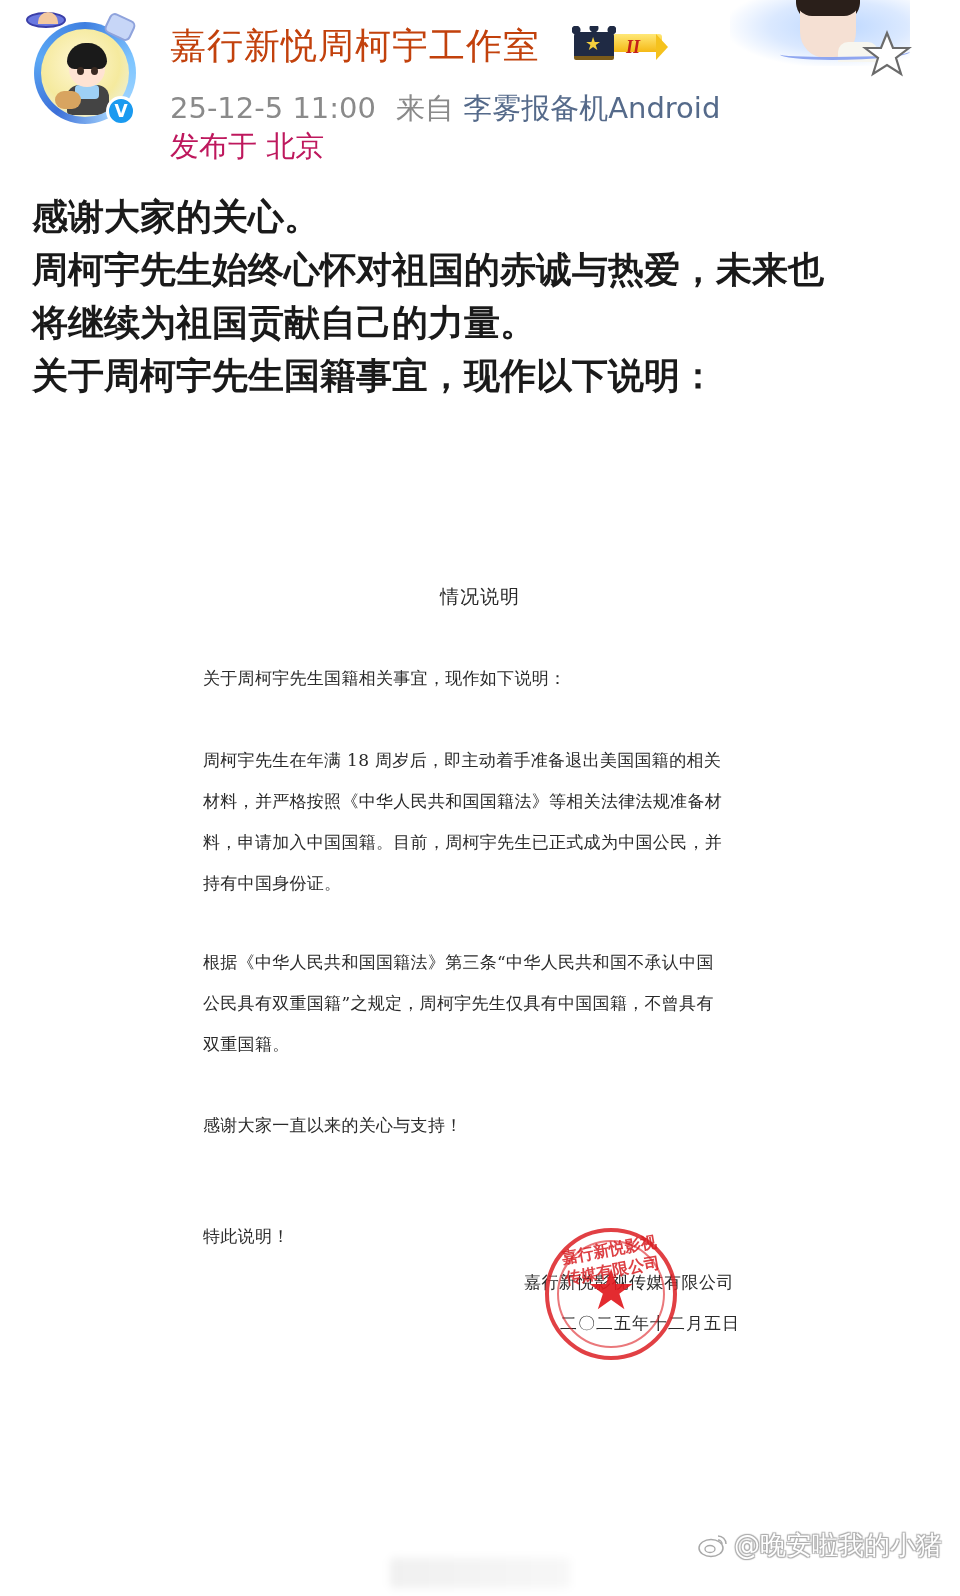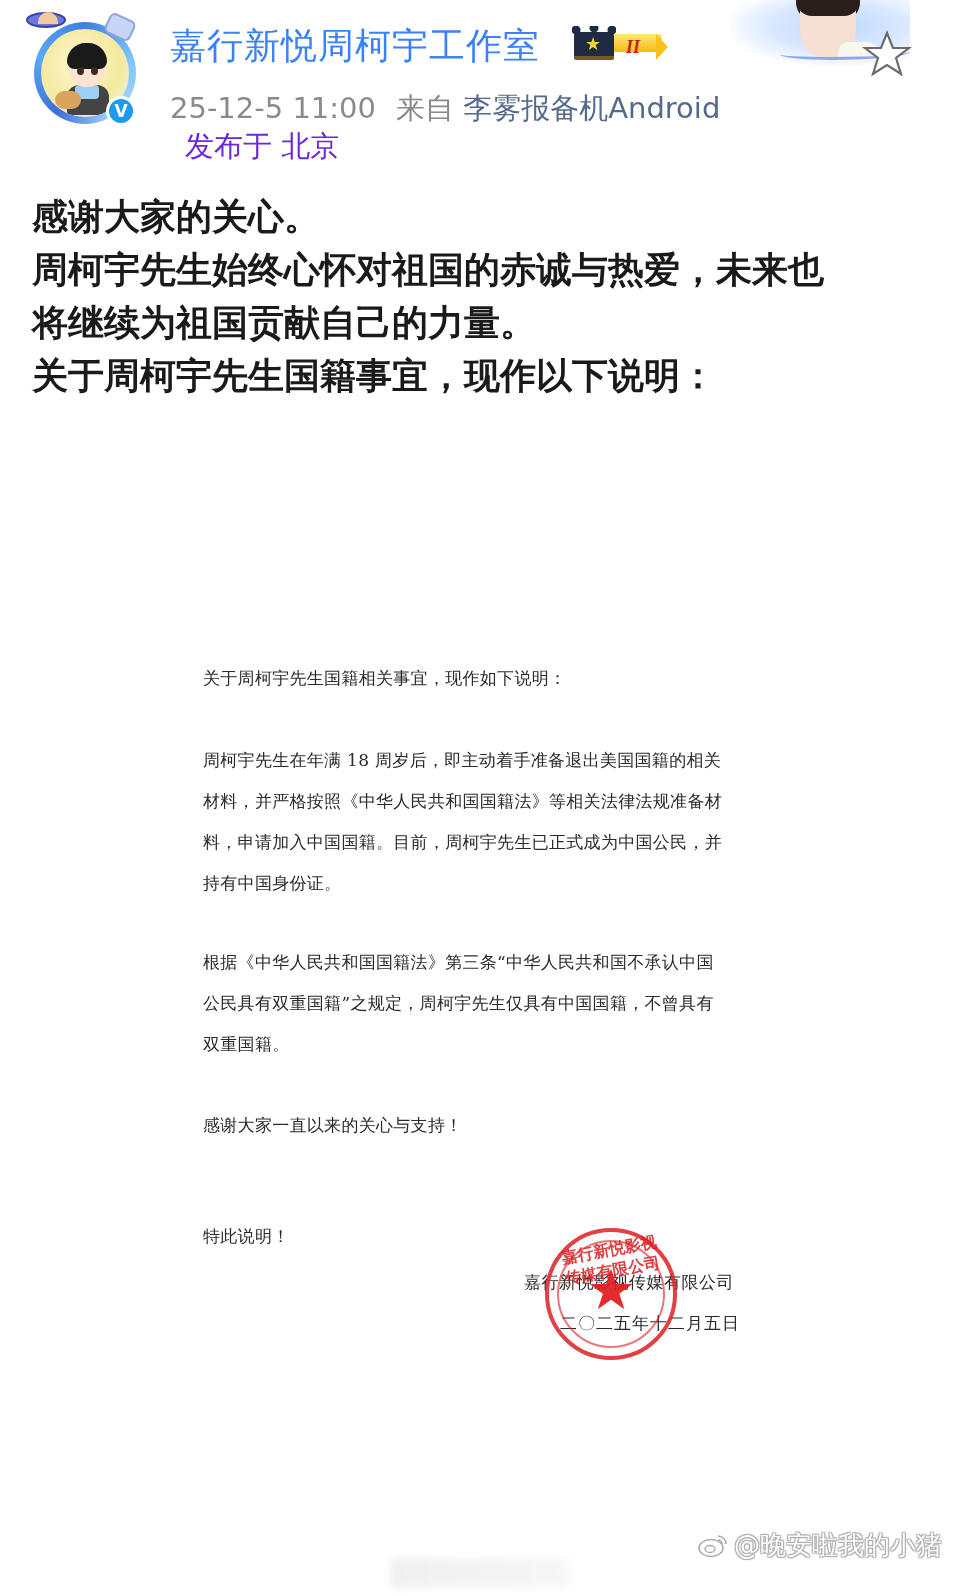--- a/index.html
+++ b/index.html
@@ -17,34 +17,34 @@
   .avatar-eye { position: absolute; top: 38px; width: 7px; height: 8px; background: #3a2a22; border-radius: 50%; }
   .avatar-body { position: absolute; left: 26px; top: 56px; width: 42px; height: 30px; background: #444; border-radius: 12px 12px 4px 4px; }
   .avatar-shirt { position: absolute; left: 34px; top: 56px; width: 24px; height: 14px; background: #9ed0f5; border-radius: 4px; }
   .avatar-dog { position: absolute; left: 14px; top: 62px; width: 26px; height: 18px; background: #d8a460; border-radius: 10px; }
   .ufo { position: absolute; left: 0; top: 4px; width: 40px; height: 16px; border-radius: 50%; background: #6a78e0; border: 2px solid #3b3fa8; }
   .ufo-dome { position: absolute; left: 10px; top: -2px; width: 20px; height: 12px; border-radius: 10px 10px 0 0; background: #f3c9a0; }
   .satellite { position: absolute; left: 80px; top: 8px; width: 28px; height: 22px; background: #c7d6f7; border: 2px solid #8fa3dc; border-radius: 6px; transform: rotate(25deg); }
   .verified { position: absolute; left: 80px; top: 88px; width: 30px; height: 30px; border-radius: 50%; background: #1a9af0; border: 3px solid #fff;
     color: #fff; font: bold 17px "DejaVu Sans", sans-serif; text-align: center; line-height: 24px; }
 
-  .user-name { position: absolute; left: 170px; top: 22px; font-size: 36px; color: #3b82f6; letter-spacing: 1px; white-space: nowrap; font-family: Liberation Serif, serif; }
+  .user-name { position: absolute; left: 170px; top: 22px; font-size: 36px; color: #c2410c; letter-spacing: 1px; white-space: nowrap; font-family: Liberation Serif, serif; }
   .member-badge { position: absolute; left: 572px; top: 28px; width: 98px; height: 36px; }
   .crown { position: absolute; left: 2px; top: 4px; width: 40px; height: 28px; background: #1f2a44; border-radius: 4px 4px 2px 2px; border-bottom: 4px solid #7a5a1a; }
   .crown::before { content: ""; position: absolute; left: -2px; top: -6px; width: 44px; height: 8px;
     background: radial-gradient(circle at 4px 4px, #1f2a44 4px, transparent 5px), radial-gradient(circle at 22px 2px, #1f2a44 4px, transparent 5px), radial-gradient(circle at 40px 4px, #1f2a44 4px, transparent 5px); }
   .crown-star { position: absolute; left: 11px; top: 2px; color: #f4cf3e; font-size: 18px; line-height: 20px; }
   .level-tag { position: absolute; left: 40px; top: 6px; width: 50px; height: 18px; background: linear-gradient(#ffe877, #f5b915); border-radius: 3px;
     color: #c4201a; font: italic bold 18px "Liberation Serif", serif; text-align: center; line-height: 26px; padding-right: 8px; }
   .level-arrow { position: absolute; left: 84px; top: 6px; width: 0; height: 0; border-top: 13px solid transparent; border-bottom: 13px solid transparent; border-left: 12px solid #f5c21d; }
 
   .meta-line { position: absolute; left: 170px; top: 89px; font-size: 29px; color: #8a8a8a; white-space: nowrap; }
   .meta-line .source { color: #556a8a; }
   .meta-line .sep { display: inline-block; width: 20px; }
-  .location-line { position: absolute; left: 170px; top: 127px; font-size: 29px; color: #6d28d9; white-space: nowrap; margin-left: 15px; }
+  .location-line { position: absolute; left: 170px; top: 127px; font-size: 29px; color: #be185d; white-space: nowrap; }
 
   .decor-card { position: absolute; left: 730px; top: 0; width: 180px; height: 66px;
     background: radial-gradient(ellipse at 60% 40%, #bcd7ff 0%, #dbe9ff 45%, rgba(255,255,255,0) 75%); }
   .decor-wave { position: absolute; left: 780px; top: 46px; width: 130px; height: 14px; border-bottom: 3px solid #8fa6f0; border-radius: 0 0 60% 40%; }
   .decor-face { position: absolute; left: 800px; top: 0; width: 56px; height: 58px; border-radius: 0 0 26px 26px; background: #f5e0d3; }
   .decor-hair { position: absolute; left: 796px; top: 0; width: 64px; height: 22px; border-radius: 0 0 20px 20px; background: #2a1f1a; }
   .decor-shirt { position: absolute; left: 838px; top: 42px; width: 40px; height: 20px; background: #f7f6ef; border-radius: 10px 10px 0 0; }
   .fav-star { position: absolute; left: 862px; top: 30px; width: 50px; height: 48px; }
 
   
@@ -122,20 +122,21 @@
 <div class="location-line">发布于 北京</div>
 
 <div class="post-text">
   <p>感谢大家的关心。</p>
   <p>周柯宇先生始终心怀对祖国的赤诚与热爱，未来也</p>
   <p>将继续为祖国贡献自己的力量。</p>
   <p>关于周柯宇先生国籍事宜，现作以下说明：</p>
 </div>
 
 <div class="doc">
+  <div class="doc-title">情况说明</div>
   <div class="doc-p doc-intro">
       <span>关于周柯宇先生国籍相关事宜，现作如下说明：</span>
     </div>
   <div class="doc-p doc-para1">
     <span>周柯宇先生在年满 18 周岁后，即主动着手准备退出美国国籍的相关</span>
     <span>材料，并严格按照《中华人民共和国国籍法》等相关法律法规准备材</span>
     <span>料，申请加入中国国籍。目前，周柯宇先生已正式成为中国公民，并</span>
     <span>持有中国身份证。</span>
   </div>
   <div class="doc-p doc-para2">

